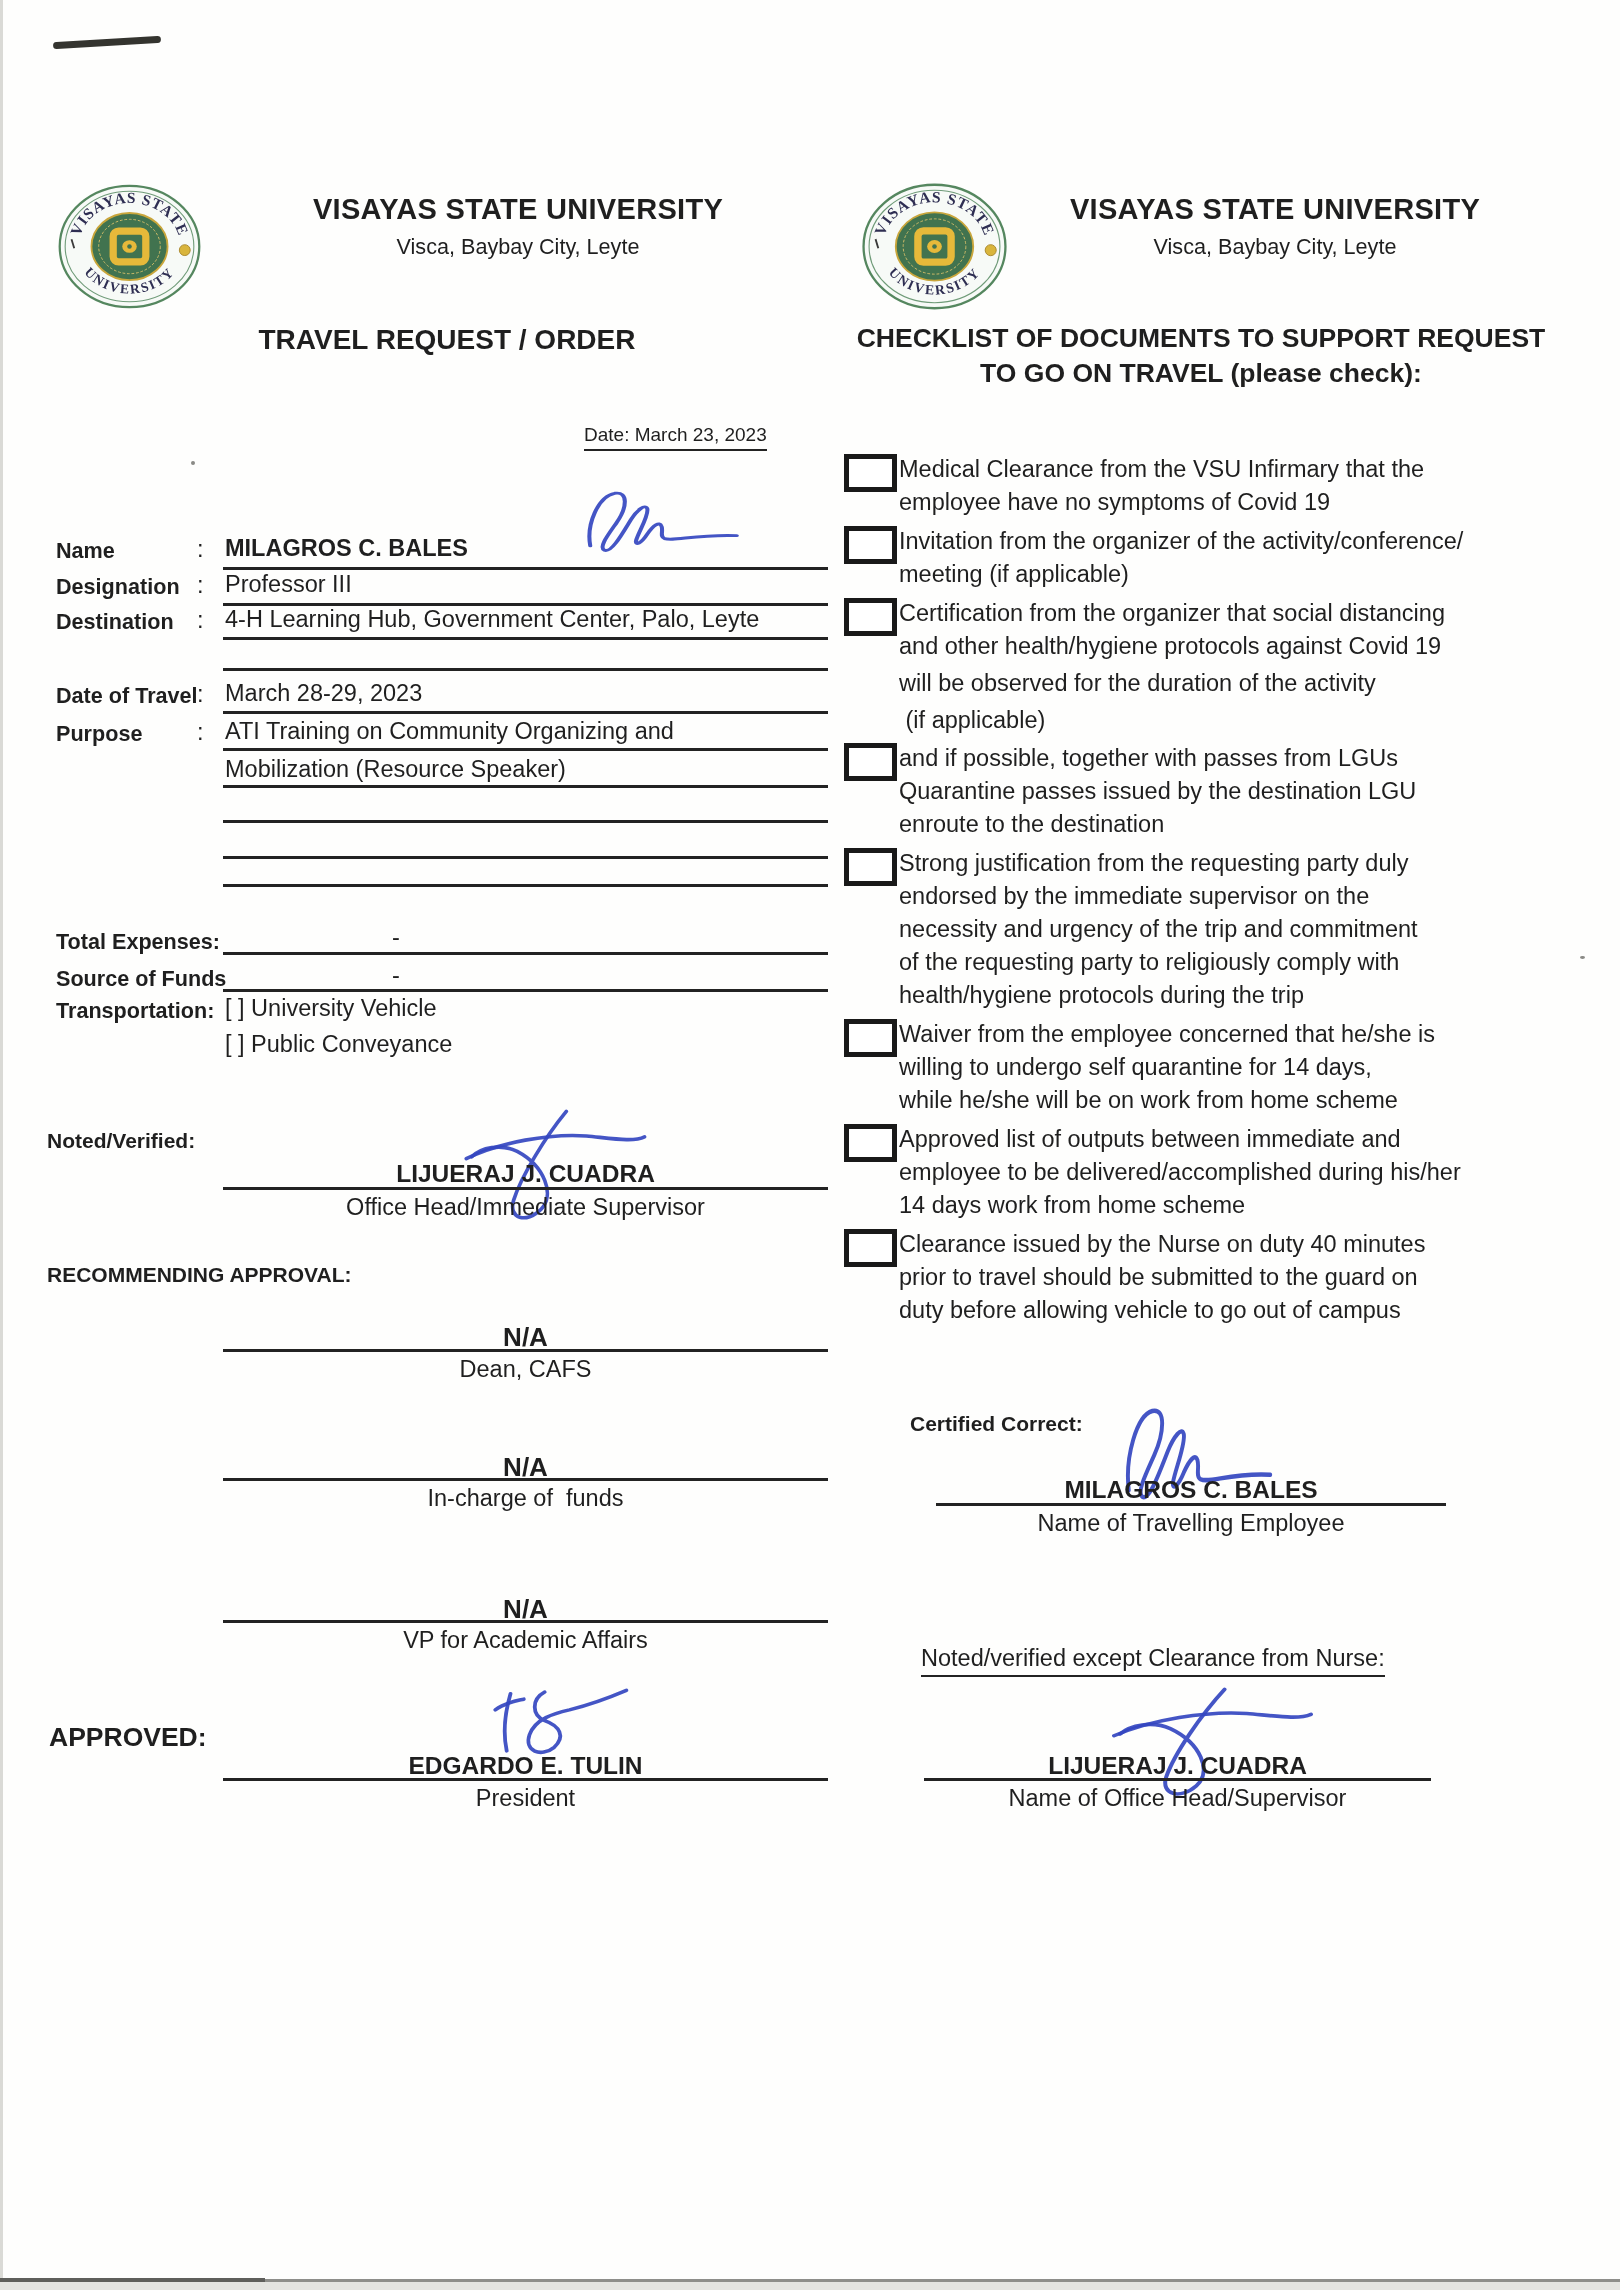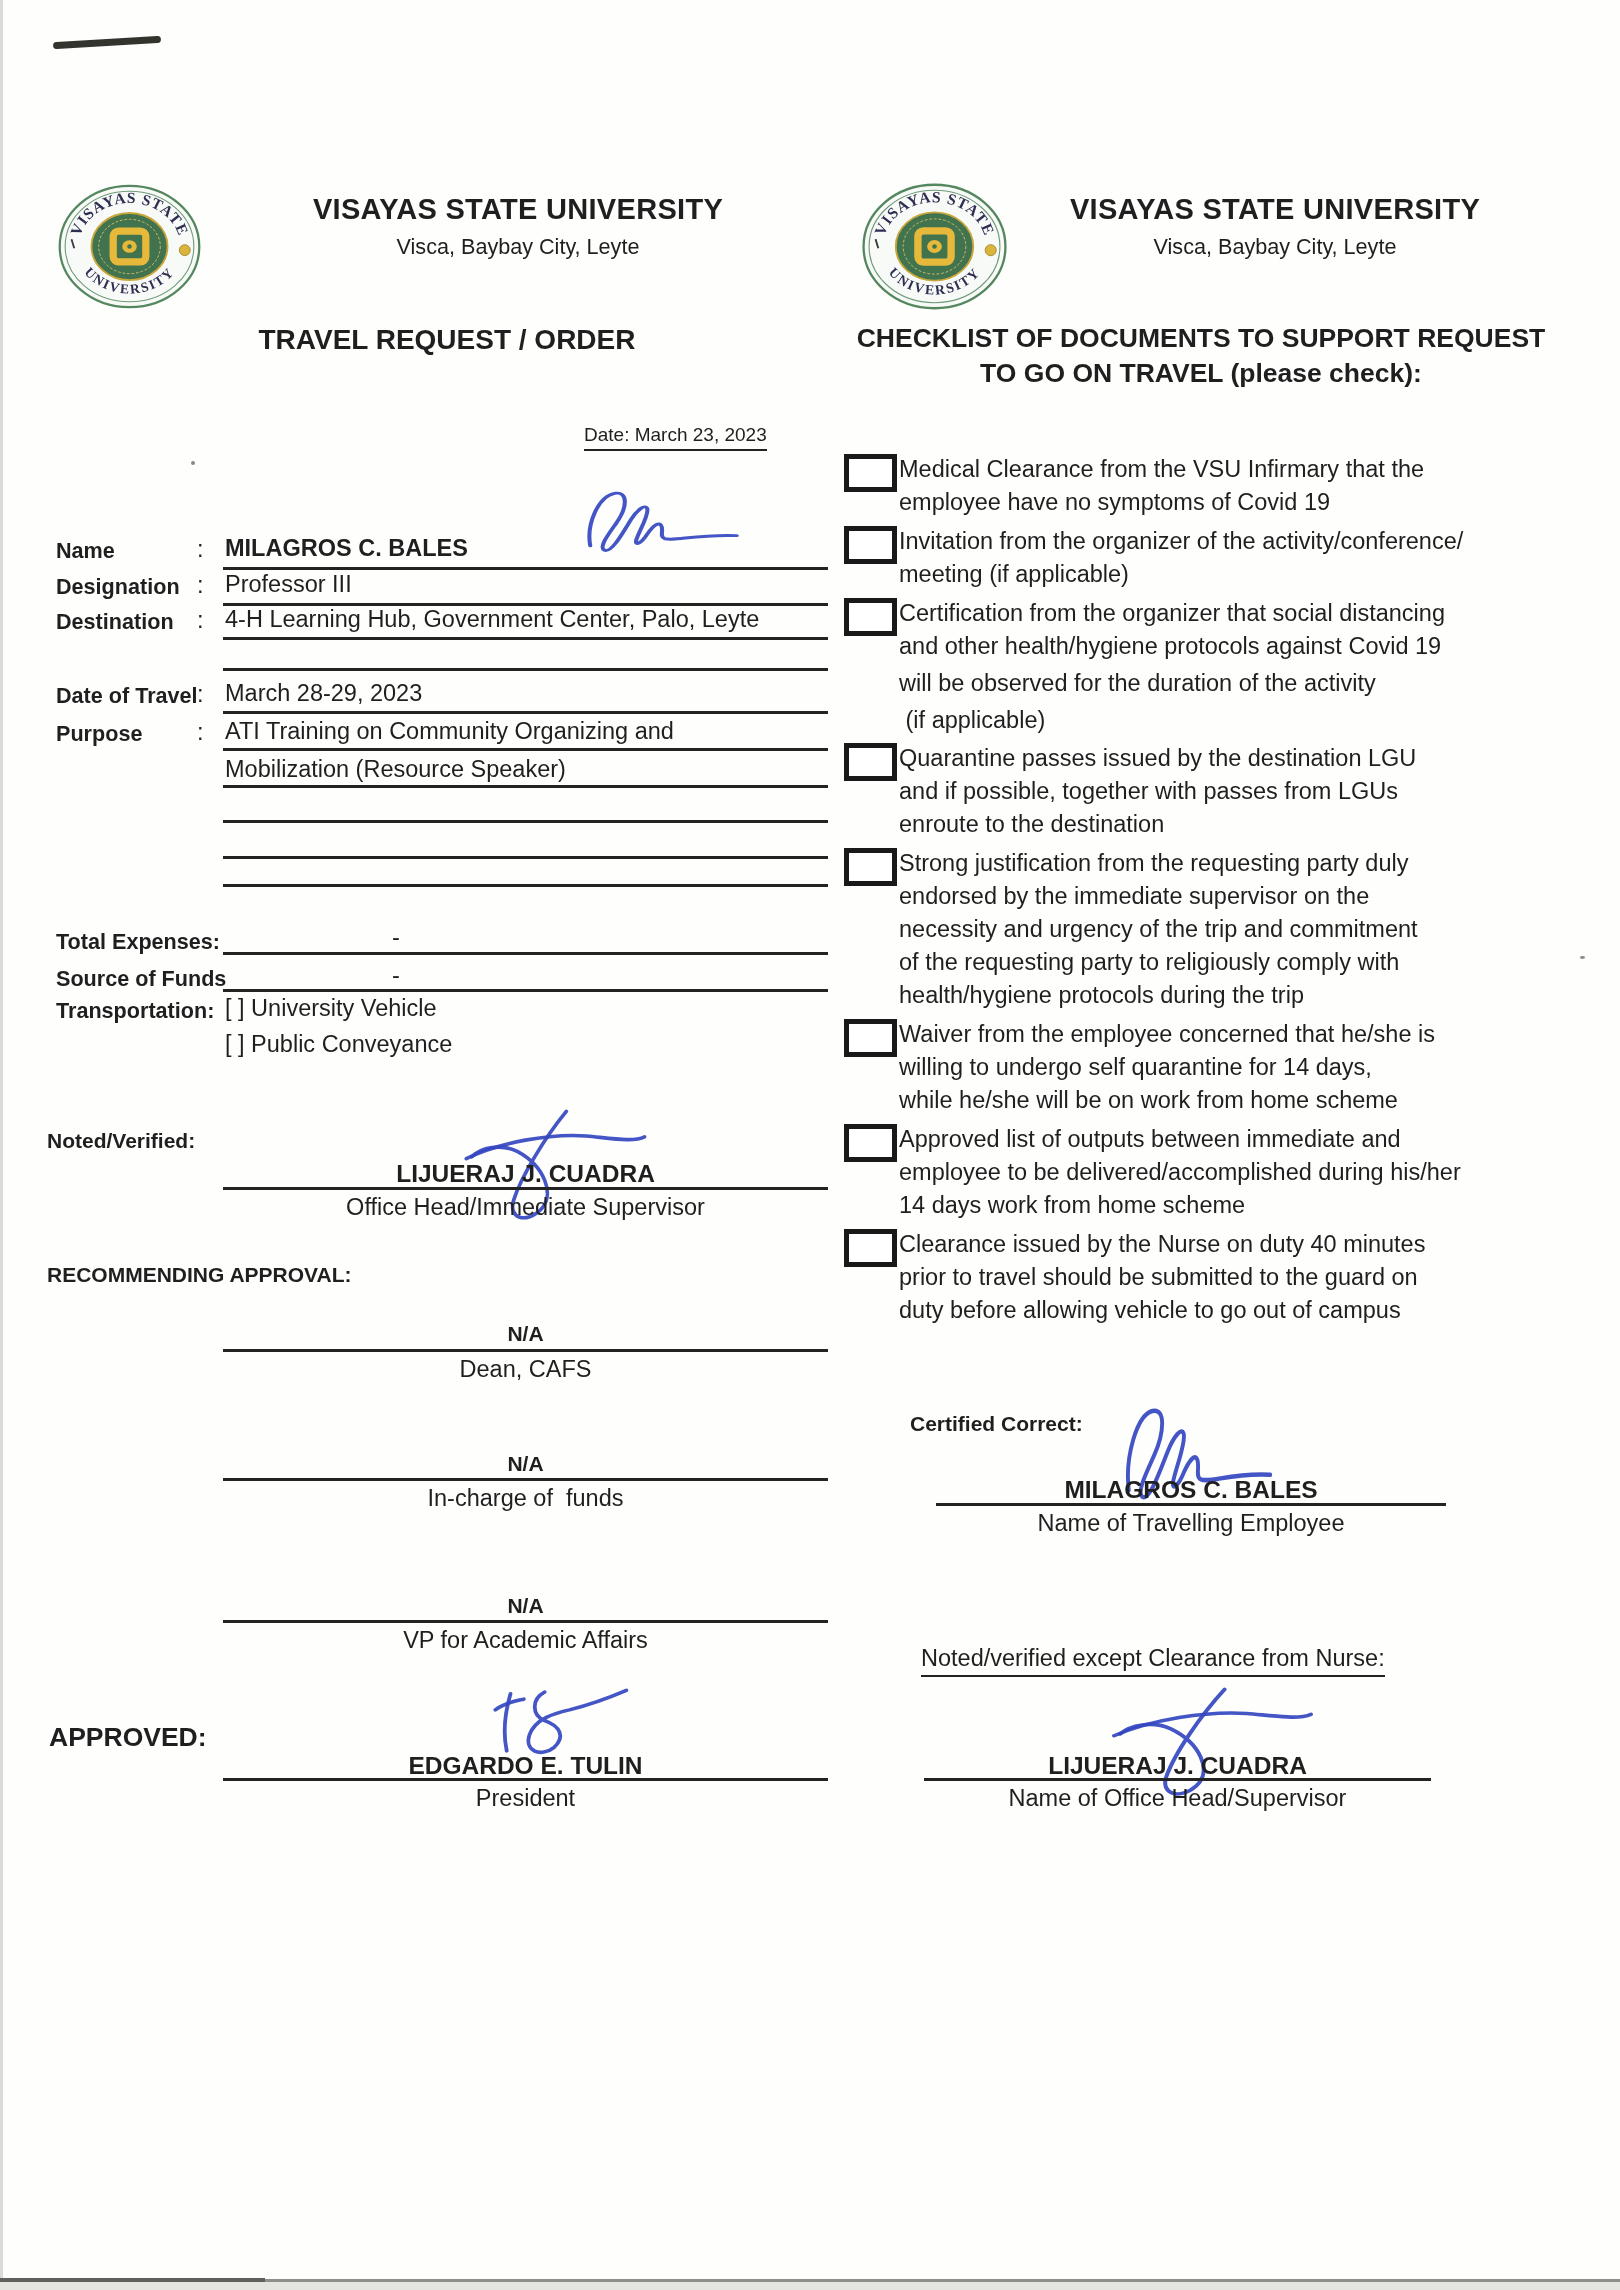--- a/index.html
+++ b/index.html
@@ -13,21 +13,21 @@
   .h1{font-size:28px;font-weight:bold;}
   .h2{font-size:26.5px;font-weight:bold;line-height:35px;}
   .h{font-size:21px;font-weight:bold;}
   .flabel{font-size:21.6px;font-weight:bold;white-space:pre;}
   .fvalue{font-size:23.5px;white-space:pre;}
   .rule{position:absolute;background:#232323;height:2.9px;}
   .cline{position:absolute;left:223px;width:605px;text-align:center;}
   .crt{position:absolute;text-align:center;}
   .cap{font-size:23.5px;white-space:pre;}
   .nm{font-size:24.5px;font-weight:bold;white-space:pre;}
-  .na{font-size:21px;font-weight:bold;}
+  .na{font-size:26px;font-weight:bold;}
   .uline{display:inline-block;border-bottom:2px solid #232323;padding-bottom:2.9px;}
   .datetxt{font-size:19px;white-space:pre;}
   .chk-wrap{position:absolute;left:899px;top:453px;width:676px;font-size:23.5px;line-height:33px;}
   .chk-item{position:relative;margin-bottom:5.9px;}
   .chk-box{position:absolute;left:-55px;top:1px;width:43px;height:28px;border:5.9px solid #191919;background:#fff;}
   .chk-line{white-space:pre;}
   .chk-line.gap{margin-top:3.9px;}
   .sig{position:absolute;}
   .sig path{fill:none;stroke:#3446c0;stroke-width:4;stroke-linecap:round;stroke-linejoin:round;opacity:.92;}
   .speck{position:absolute;background:#8a8a86;border-radius:50%;}
@@ -204,22 +204,22 @@
     <div class="chk-item">
       <span class="chk-box"></span>
       <div class="chk-line">Certification from the organizer that social distancing</div>
       <div class="chk-line">and other health/hygiene protocols against Covid 19</div>
       <div class="chk-line gap">will be observed for the duration of the activity</div>
       <div class="chk-line gap"> (if applicable)</div>
     </div>
 
     <div class="chk-item">
       <span class="chk-box"></span>
+      <div class="chk-line">and if possible, together with passes from LGUs</div>
       <div class="chk-line">Quarantine passes issued by the destination LGU</div>
-      <div class="chk-line">and if possible, together with passes from LGUs</div>
       <div class="chk-line">enroute to the destination</div>
     </div>
 
     <div class="chk-item">
       <span class="chk-box"></span>
       <div class="chk-line">Strong justification from the requesting party duly</div>
       <div class="chk-line">endorsed by the immediate supervisor on the</div>
       <div class="chk-line">necessity and urgency of the trip and commitment</div>
       <div class="chk-line">of the requesting party to religiously comply with</div>
       <div class="chk-line">health/hygiene protocols during the trip</div>

